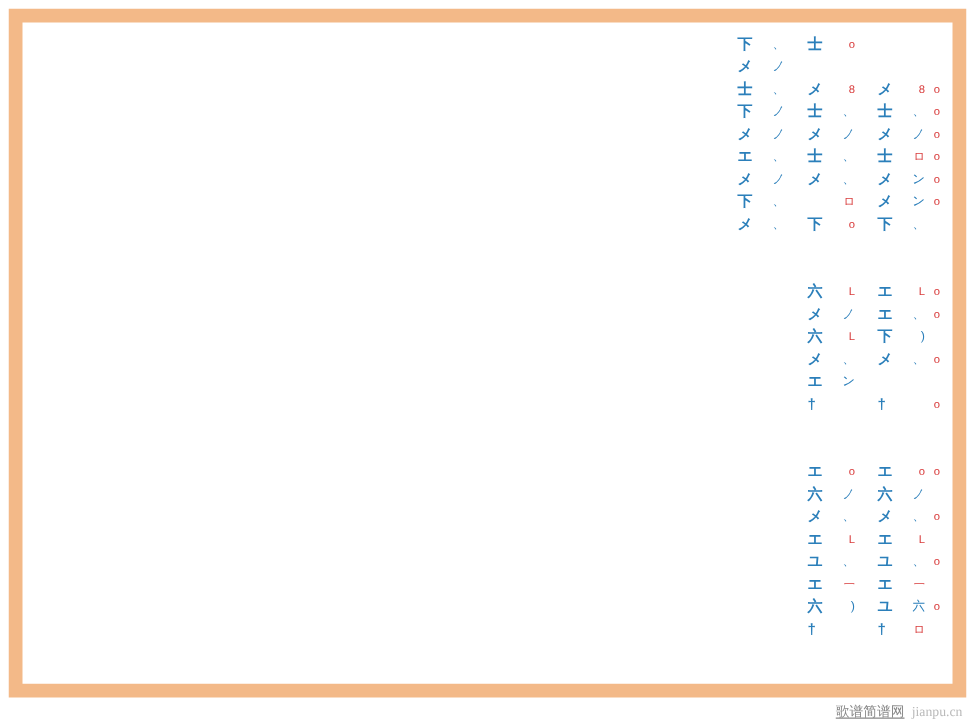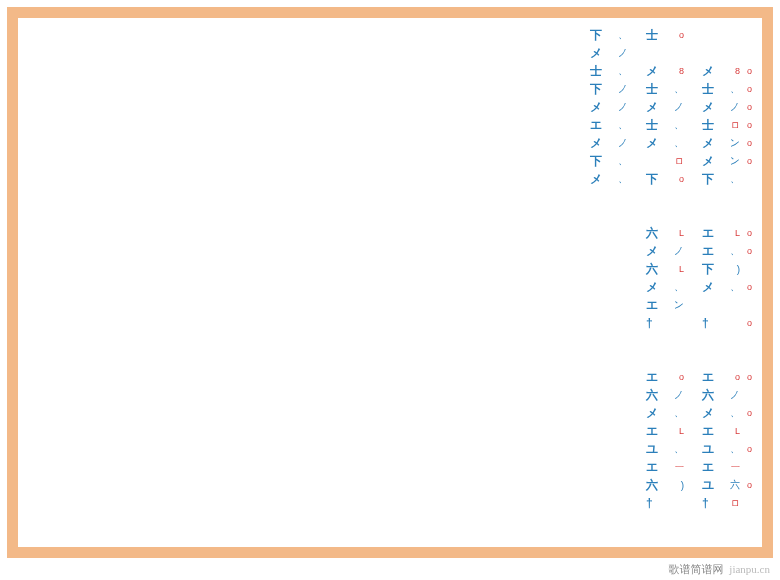--- a/index.html
+++ b/index.html
@@ -60,21 +60,21 @@
     }
     .blank { height: 18px; }
     .watermark {
       position: absolute;
       bottom: 3px;
       right: 10px;
       font-size: 11px;
       color: #999;
       font-family: "SimSun", serif;
     }
-    .watermark .cn { color: #888; }
+    .watermark .cn { color: #888; text-decoration: underline; }
     .watermark .en { color: #bbb; margin-left: 3px; font-family: Liberation Serif, serif; }
   </style>
 </head>
 <body>
 
 <div class="frame">
   <div class="content">
     <div class="column col1">
         <div class="cell">
           <span class="char">下</span>

